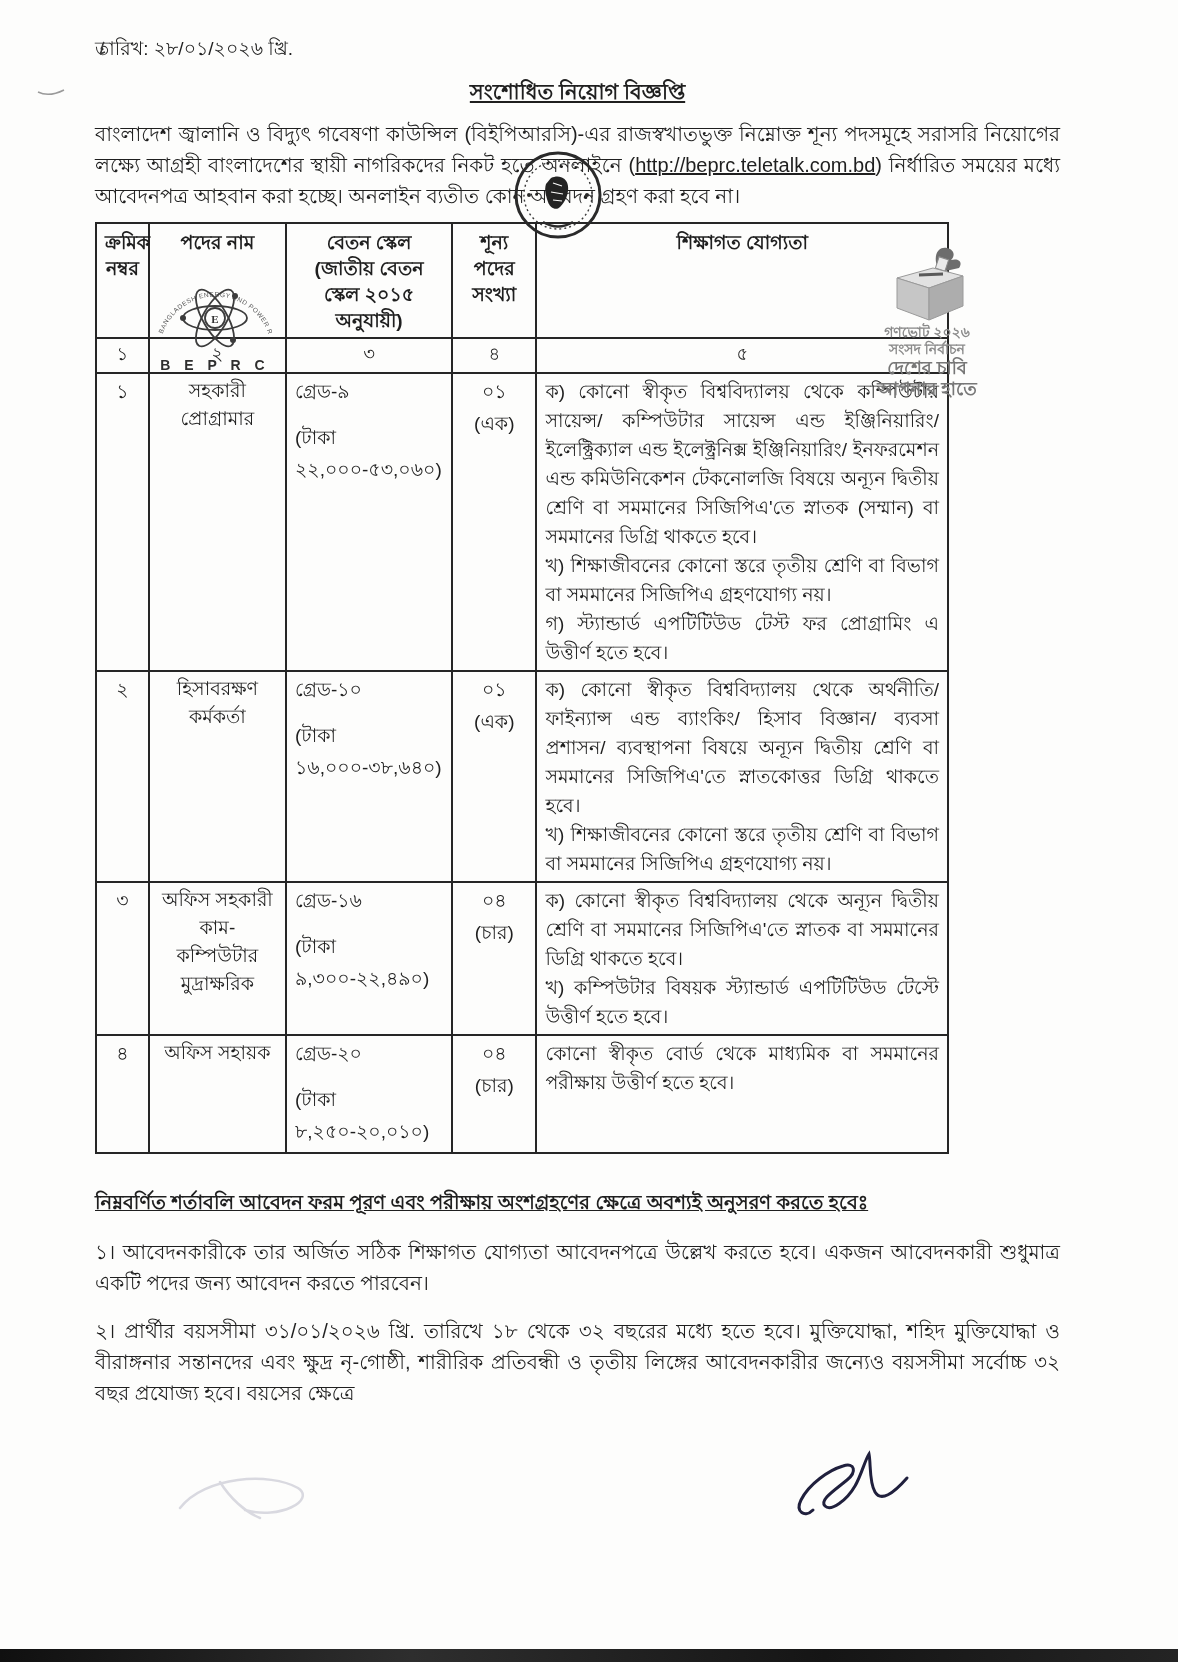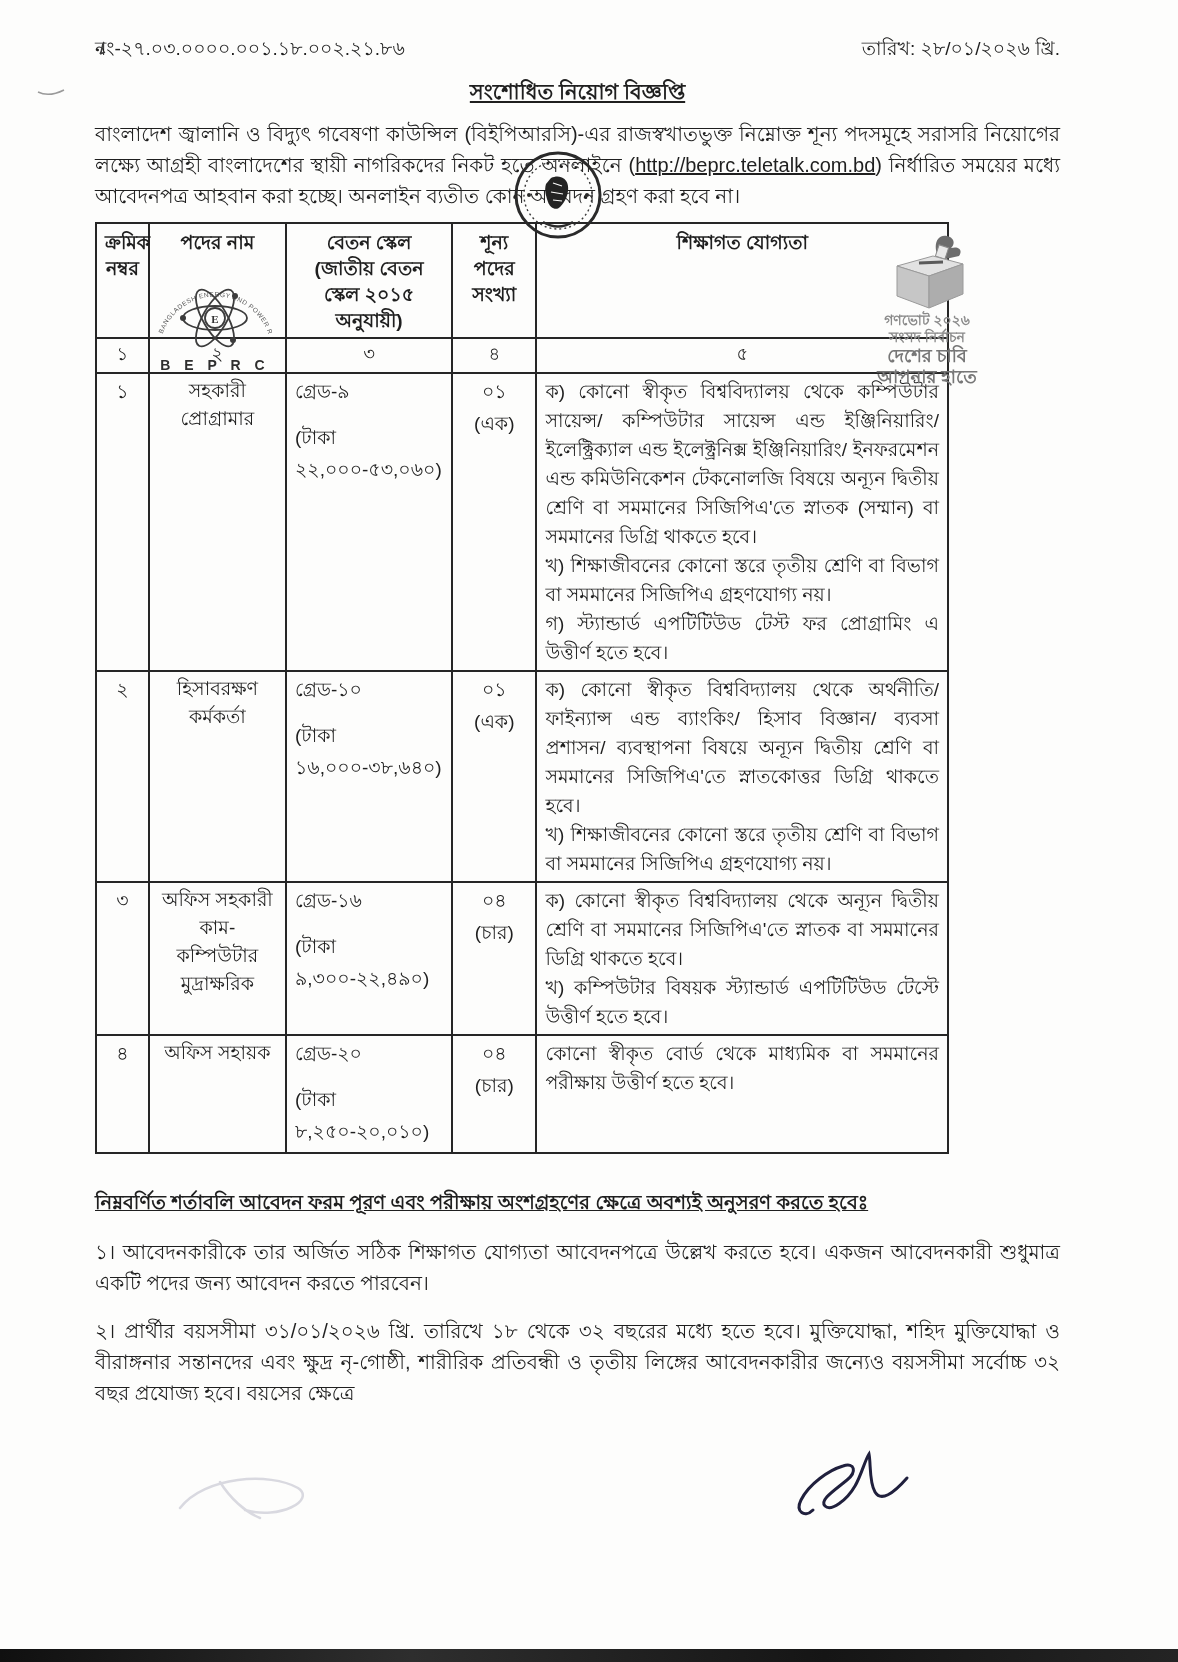--- a/index.html
+++ b/index.html
@@ -13,21 +13,21 @@
   .org-block{margin-top:243px;text-align:center;line-height:30px;font-size:20px;}
   .org-line{font-weight:600;}
   .website{
     display:inline-block;margin-top:4px;font-family:"Liberation Serif","DejaVu Serif",serif;
     font-size:24px;font-weight:700;text-decoration:underline;letter-spacing:1px;color:#151515;
   }
   
   .abs{position:absolute;}
   .seal{left:513px;top:150px;}
   .beprc{left:138px;top:250px;}
-  .stamp{left:842px;top:232px;width:170px;text-align:center;}
+  .stamp{left:842px;top:244px;width:170px;text-align:center;}
   .stamp-lines{margin-top:2px;line-height:17px;}
   .stamp-l1,.stamp-l2{font-size:14px;color:#8a8a8a;font-weight:600;}
   .stamp-l3,.stamp-l4{font-size:18px;color:#777;font-weight:800;line-height:21px;}
   
   .memo-row{display:flex;justify-content:space-between;margin-top:34px;font-size:19px;}
   
   .title-wrap{text-align:center;margin-top:10px;}
   .doc-title{display:inline-block;font-size:21px;font-weight:700;text-decoration:underline;}
   .intro{margin-top:8px;font-size:20px;line-height:31px;text-align:justify;}
   .intro .lnk{text-decoration:underline;}
@@ -113,21 +113,20 @@
       <div class="stamp-l2">সংসদ নির্বাচন</div>
       <div class="stamp-l3">দেশের চাবি</div>
       <div class="stamp-l4">আপনার হাতে</div>
     </div>
   </div>
 
   <div class="content">
 
 
     <div class="memo-row">
-      <span>নং-২৭.০৩.০০০০.০০১.১৮.০০২.২১.৮৬</span>
       <span>তারিখ: ২৮/০১/২০২৬ খ্রি.</span>
     </div>
 
     <div class="title-wrap">
       <span class="doc-title">সংশোধিত নিয়োগ বিজ্ঞপ্তি</span>
     </div>
 
     <div class="intro"><span>বাংলাদেশ জ্বালানি ও বিদ্যুৎ গবেষণা কাউন্সিল (বিইপিআরসি)-এর রাজস্বখাতভুক্ত নিম্নোক্ত শূন্য পদসমূহে সরাসরি নিয়োগের লক্ষ্যে আগ্রহী বাংলাদেশের স্থায়ী নাগরিকদের নিকট হতে অনলাইনে (</span><span class="lnk">http://beprc.teletalk.com.bd</span><span>) নির্ধারিত সময়ের মধ্যে আবেদনপত্র আহবান করা হচ্ছে। অনলাইন ব্যতীত কোন আবেদন গ্রহণ করা হবে না।</span></div>
 
     <table class="vac">

